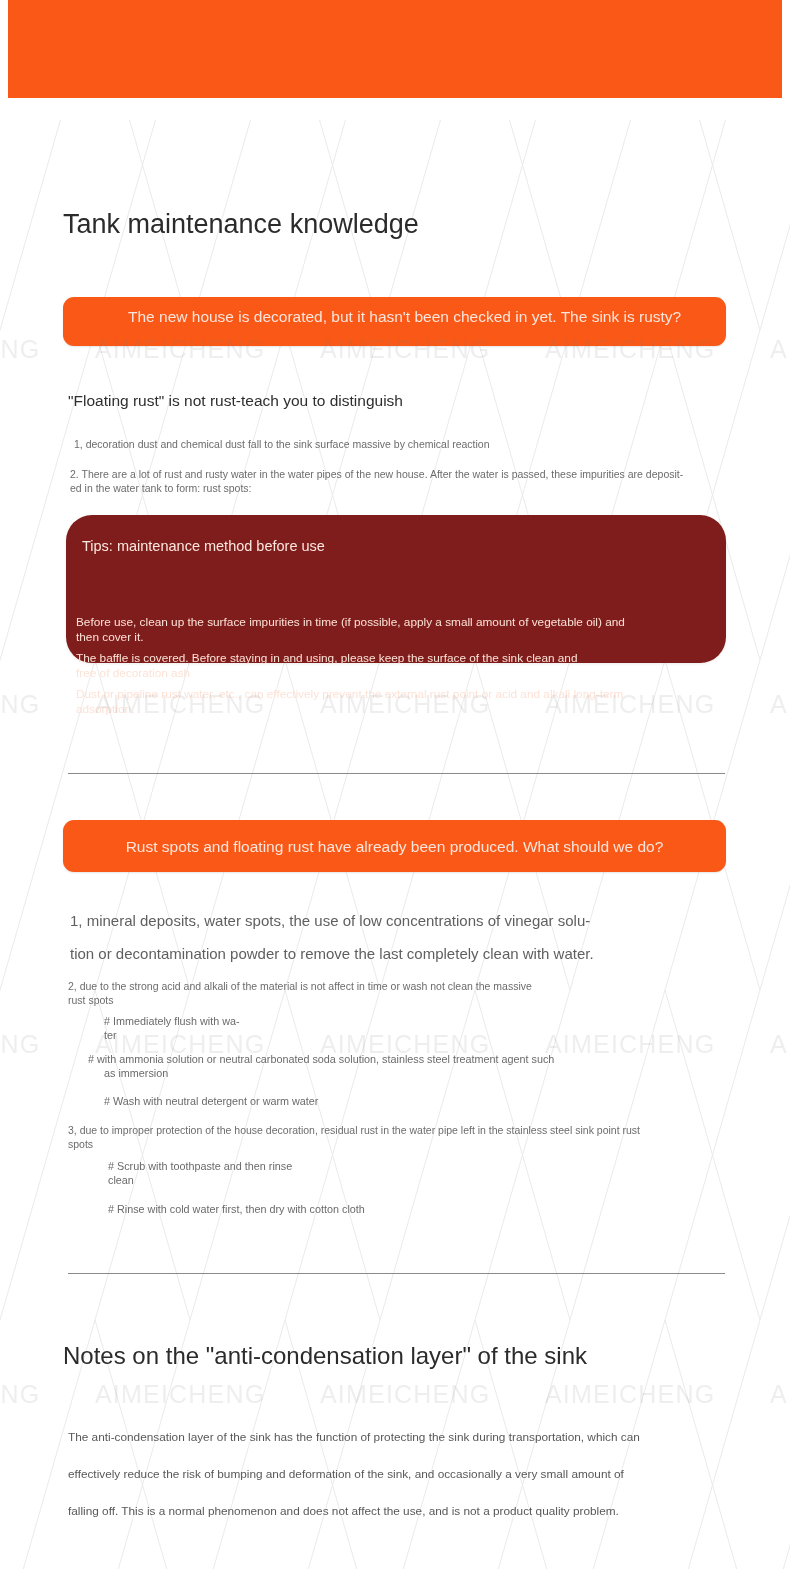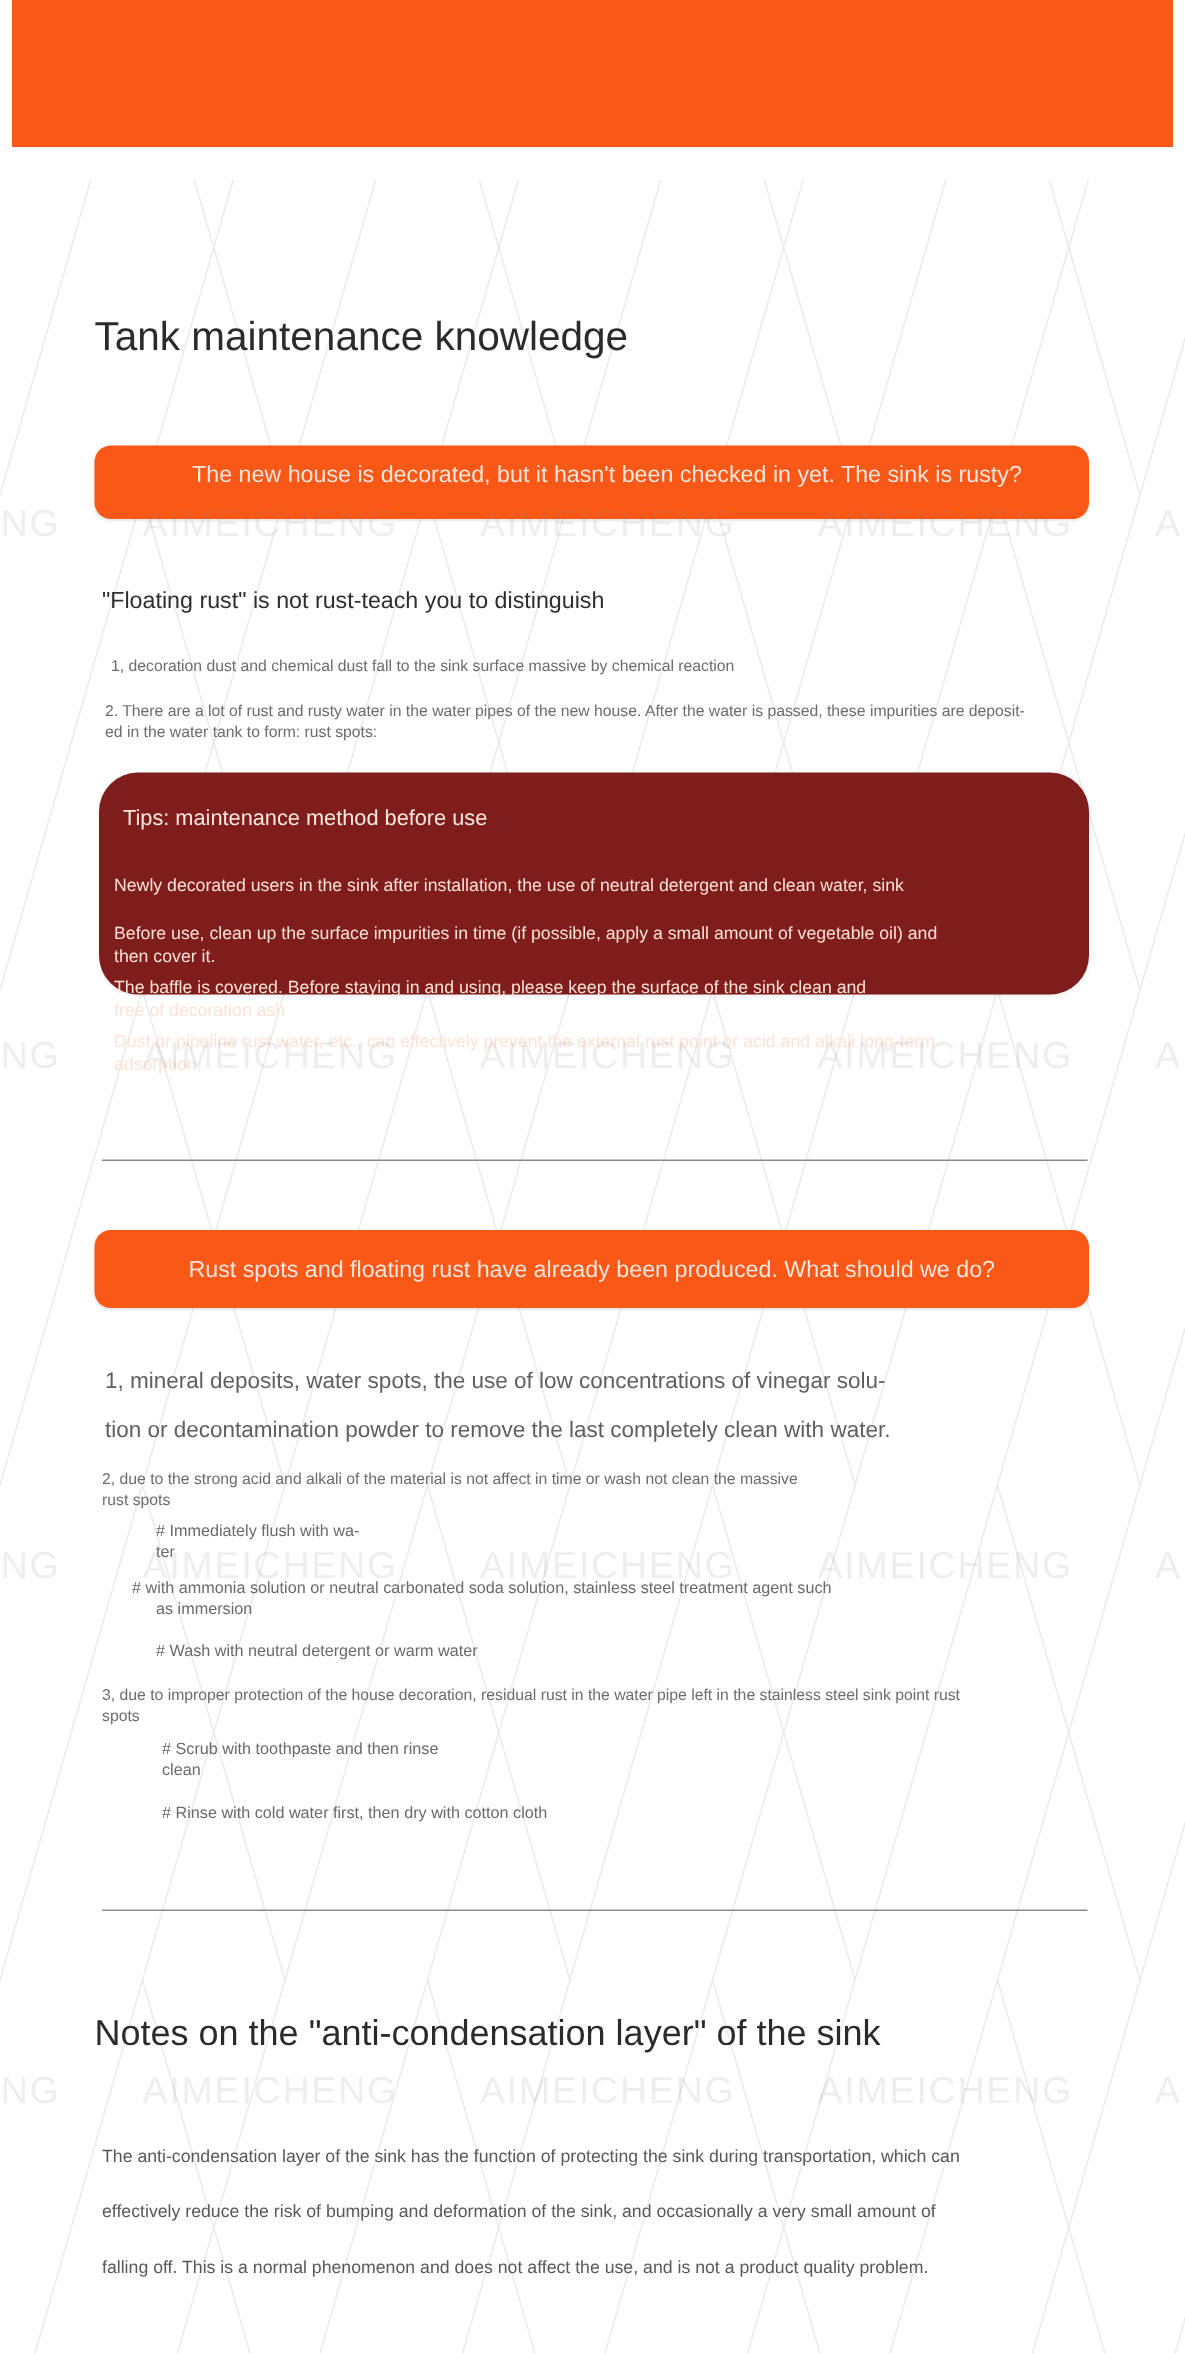--- a/index.html
+++ b/index.html
@@ -204,21 +204,20 @@
     </div>
 
     <div class="subhead" style="top:390px;">"Floating rust" is not rust-teach you to distinguish</div>
 
     <div class="para" style="left:74px; top:438px; width:620px;">1, decoration dust and chemical dust fall to the sink surface massive by chemical reaction</div>
     <div class="para" style="left:70px; top:468px; width:660px;">2. There are a lot of rust and rusty water in the water pipes of the new house. After the water is passed, these impurities are deposit-</div>
     <div class="para" style="left:70px; top:482px; width:660px;">ed in the water tank to form: rust spots:</div>
 
     <div class="tips-card">
       <div class="tips-title">Tips: maintenance method before use</div>
-      <div class="tips-line" style="top:68px;">Newly decorated users in the sink after installation, the use of neutral detergent and clean water, sink</div>
       <div class="tips-line" style="top:100px;">Before use, clean up the surface impurities in time (if possible, apply a small amount of vegetable oil) and</div>
       <div class="tips-line" style="top:115px;">then cover it.</div>
       <div class="tips-line" style="top:151px;">free of decoration ash</div>
       <div class="tips-line" style="top:136px;">The baffle is covered. Before staying in and using, please keep the surface of the sink clean and</div>
       <div class="tips-line" style="top:172px;">Dust or pipeline rust water, etc., can effectively prevent the external rust point or acid and alkali long-term</div>
       <div class="tips-line" style="top:187px;">adsorption.</div>
     </div>
 
     <div class="divider" style="top:773px;"></div>
 

